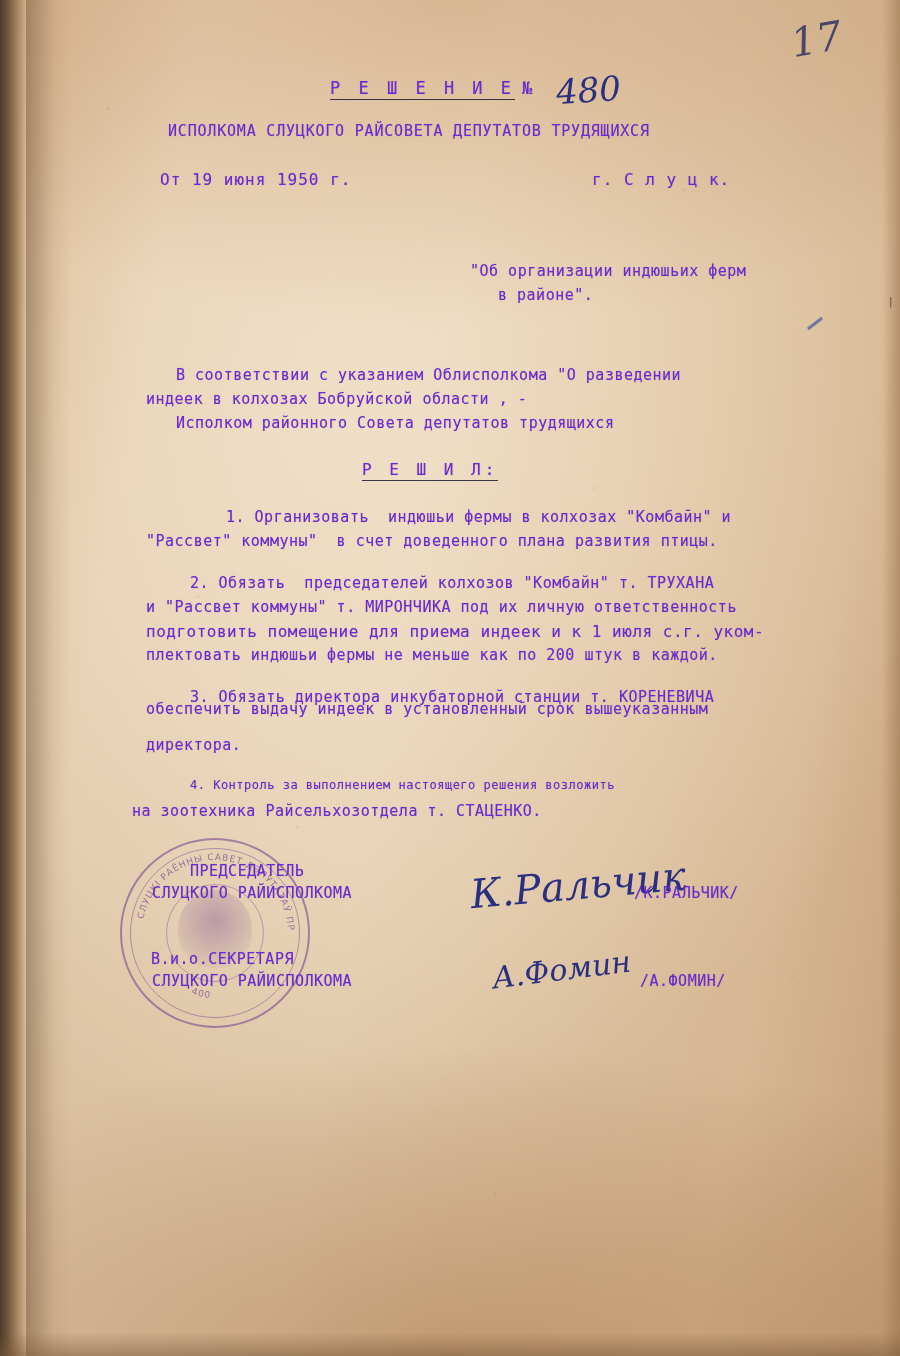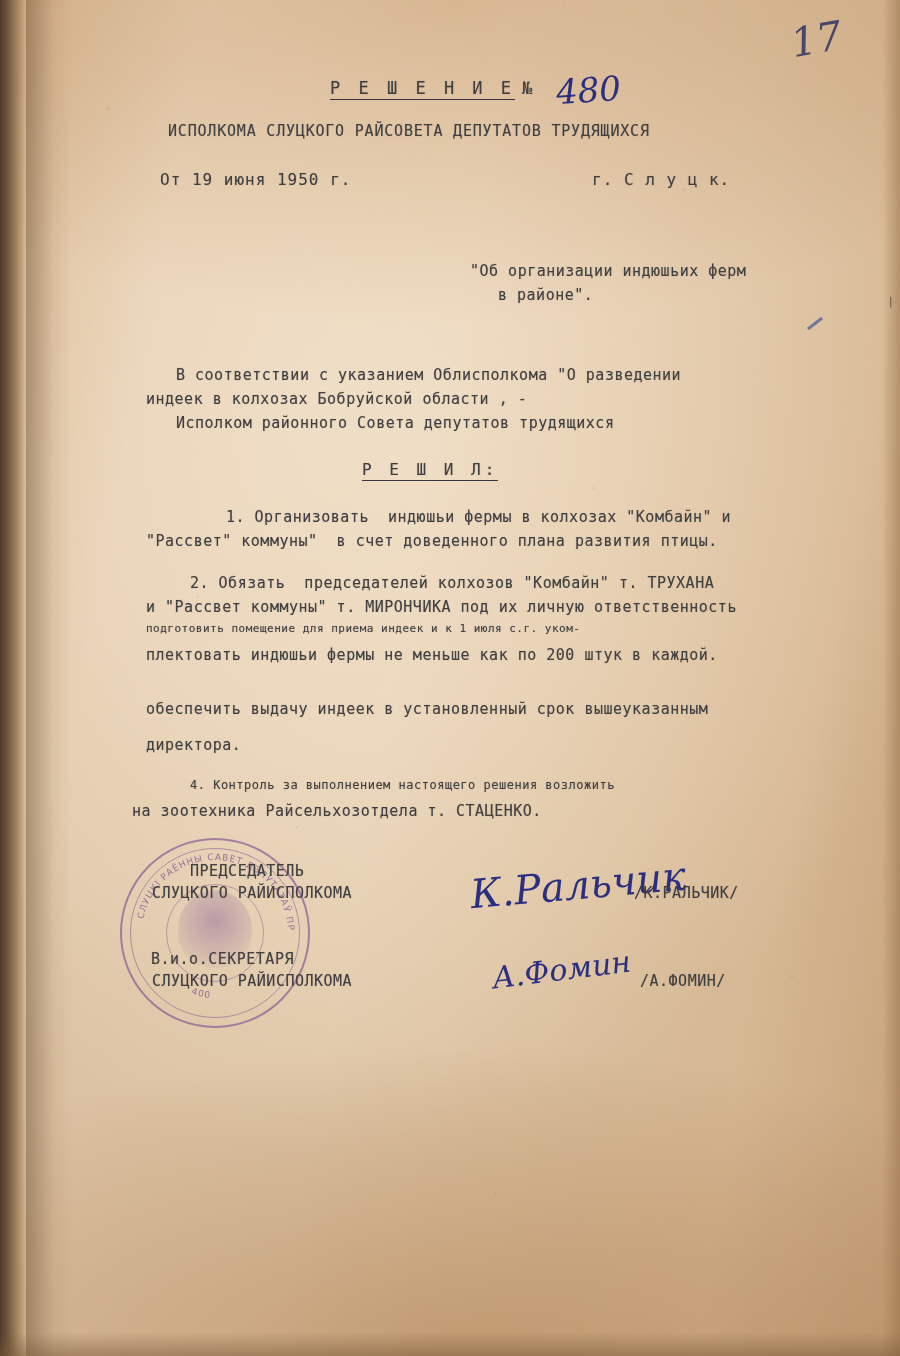--- a/index.html
+++ b/index.html
@@ -71,21 +71,21 @@
       radial-gradient(circle at 33% 61%, rgba(150,110,70,0.12) 0 1px, transparent 2px),
       radial-gradient(circle at 88% 72%, rgba(150,110,70,0.15) 0 1px, transparent 2px),
       radial-gradient(circle at 55% 88%, rgba(150,110,70,0.12) 0 1px, transparent 2px),
       radial-gradient(circle at 22% 44%, rgba(150,110,70,0.10) 0 1px, transparent 2px),
       radial-gradient(circle at 66% 36%, rgba(150,110,70,0.10) 0 1px, transparent 2px);
   }
 
   
   .txt {
     position: absolute;
-    color: #404040;
+    color: #6d28d9;
     font-family: "DejaVu Sans Mono", monospace;
     white-space: pre;
     letter-spacing: 0.5px;
     text-shadow: 0 0 1px rgba(60,50,60,0.35);
   }
   .spaced { letter-spacing: 4px; }
   .underline-txt {
     border-bottom: 1.5px solid #3a3340;
     padding-bottom: 1px;
   }
@@ -232,23 +232,24 @@
   <div class="txt" style="left:146px; top:390px; font-size:15px;">индеек в колхозах Бобруйской области , -</div>
   <div class="txt" style="left:176px; top:414px; font-size:15px;">Исполком районного Совета депутатов трудящихся</div>
 
   <div class="txt spaced underline-txt" style="left:362px; top:460px; font-size:16px;">Р Е Ш И Л:</div>
 
   <div class="txt" style="left:190px; top:508px; font-size:15px;margin-left:36px;">1. Организовать  индюшьи фермы в колхозах "Комбайн" и</div>
   <div class="txt" style="left:146px; top:532px; font-size:15px;">"Рассвет" коммуны"  в счет доведенного плана развития птицы.</div>
 
   <div class="txt" style="left:190px; top:574px; font-size:15px;">2. Обязать  председателей колхозов "Комбайн" т. ТРУХАНА</div>
   <div class="txt" style="left:146px; top:598px; font-size:15px;">и "Рассвет коммуны" т. МИРОНЧИКА под их личную ответственность</div>
-  <div class="txt" style="left:146px; top:622px; font-size:11px;text-align:right;">подготовить помещение для приема индеек и к 1 июля с.г. уком-</div>
+  <div class="txt" style="left:146px; top:622px; font-size:16px;text-align:right;">подготовить помещение для приема индеек и к 1 июля с.г. уком-</div>
   <div class="txt" style="left:146px; top:646px; font-size:15px;">плектовать индюшьи фермы не меньше как по 200 штук в каждой.</div>
 
+  <div class="txt" style="left:190px; top:688px; font-size:15px;">3. Обязать директора инкубаторной станции т. КОРЕНЕВИЧА</div>
   <div class="txt" style="left:146px; top:700px; font-size:15px;">обеспечить выдачу индеек в установленный срок вышеуказанным</div>
   <div class="txt" style="left:146px; top:736px; font-size:15px;">директора.</div>
 
   <div class="txt" style="left:190px; top:778px; font-size:12px;">4. Контроль за выполнением настоящего решения возложить</div>
   <div class="txt" style="left:132px; top:802px; font-size:15px;">на зоотехника Райсельхозотдела т. СТАЦЕНКО.</div>
 
   <div class="stamp">
     <div class="ring"></div>
     <div class="ring2"></div>
     <div class="ring3"></div>

